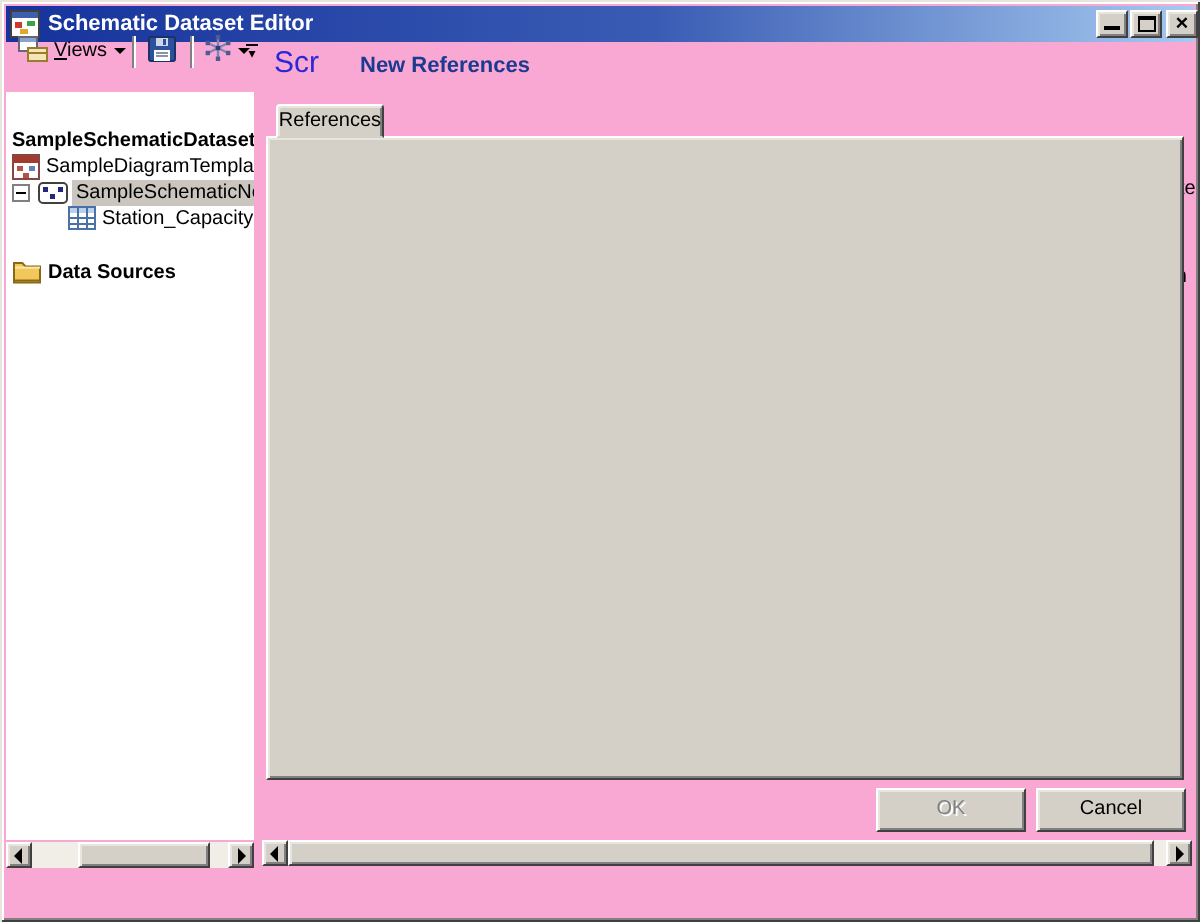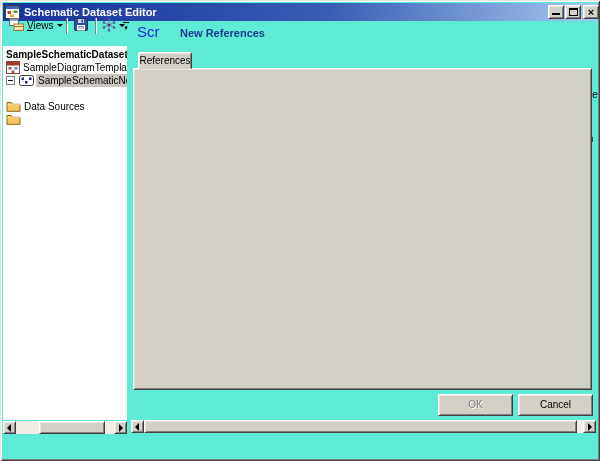--- a/index.html
+++ b/index.html
@@ -1,17 +1,17 @@
 <!DOCTYPE html>
 <html><head>
 <meta charset="utf-8">
 <style>
   * { margin:0; padding:0; box-sizing:border-box; }
   body { font-family:"Liberation Sans","DejaVu Sans",sans-serif; font-size:10px; color:#000; background:#777; }
-  .window { position:relative; width:600px; height:461px; background:#5eead4; overflow:hidden;
+  .window { position:relative; width:600px; height:461px; background:#f9a8d4; overflow:hidden;
     box-shadow: inset 1px 1px 0 #e8e5de, inset -1px -1px 0 #404040, inset 2px 2px 0 #fff, inset -2px -2px 0 #808080; }
   span, div { white-space:nowrap; }
 
   
   .titlebar { position:absolute; left:3px; top:3px; width:594px; height:18px;
     background:linear-gradient(90deg,#16329c 0%,#3a5cb4 55%,#a6caf0 100%); display:flex; align-items:center; }
   .app-icon { margin-left:2px; width:15px; height:14px; display:inline-block; }
   .title-text { color:#fff; font-weight:bold; font-size:11px; margin-left:4px; }
   .tb-btn { position:absolute; top:2px; width:16px; height:14px; background:#d4d0c8;
     border:1px solid; border-color:#fff #404040 #404040 #fff; box-shadow:inset 1px 1px 0 #e8e5de, inset -1px -1px 0 #808080; }
@@ -24,21 +24,21 @@
   .toolbar { position:absolute; left:3px; top:14px; width:494px; height:24px; }
   .tool-btn { position:absolute; top:2px; height:19px; display:flex; align-items:center; padding:0 3px;
     border:1px solid transparent; }
   .tool-sep { position:absolute; top:4px; width:2px; height:16px; border-left:1px solid #808080; border-right:1px solid #fff; }
   .dd-tri { width:0; height:0; border:3px solid transparent; border-top:3px solid #000; margin-left:3px; margin-top:3px; }
   .overflow-btn { position:absolute; left:117px; top:5px; width:12px; height:14px; font-size:7px; text-align:center; color:#000; line-height:5px; padding-top:2px; }
   .overflow-btn .bar { display:block; width:6px; height:1px; background:#000; margin:1px auto 2px auto; }
 
   
   .tree-panel { position:absolute; left:3px; top:46px; width:124px; height:374px; background:#fff; overflow:hidden; }
-  .tree-row { position:absolute; left:0; height:13px; width:100%; display:block; }
+  .tree-row { position:absolute; left:0; height:13px; width:100%; display:block;margin-top:16px; }
   .t-label { position:absolute; top:0; line-height:13px; padding:0 2px; }
   .t-label.root { font-weight:bold; left:1px; }
   .t-label.sel { background:#cac6bf; }
   .ticon { position:absolute; top:0; }
   .expander { position:absolute; top:2px; width:9px; height:9px; background:#fff; border:1px solid #808080; }
   .expander::after { content:""; position:absolute; left:1px; top:3px; width:5px; height:1px; background:#000; }
 
   
   .sb-btn { position:absolute; width:13px; height:13px; background:#d4d0c8;
     border:1px solid; border-color:#fff #404040 #404040 #fff; box-shadow:inset 1px 1px 0 #e8e5de, inset -1px -1px 0 #808080;
@@ -201,21 +201,32 @@
     <div class="tree-row" style="top:28px;">
       <span class="expander" style="left:3px;"></span>
       <span class="ticon" style="left:16px;top:1px;"><svg width="15" height="11" viewBox="0 0 15 11">
             <rect x="0.5" y="0.5" width="14" height="10" rx="2" fill="#fff" stroke="#404040"></rect>
             <rect x="2.5" y="2.5" width="2.5" height="2.5" fill="#26267f"></rect>
             <rect x="10" y="2.5" width="2.5" height="2.5" fill="#26267f"></rect>
             <rect x="6" y="6" width="2.5" height="2.5" fill="#26267f"></rect>
           </svg></span>
       <span class="t-label sel" style="left:33px;">SampleSchematicNodes</span>
     </div>
-    <div class="tree-row" style="top:54px;">
+    <div class="tree-row" style="top:41px;">
+      <span class="ticon" style="left:31px;"><svg width="14" height="12" viewBox="0 0 14 12">
+            <rect x="0.5" y="0.5" width="13" height="11" fill="#fff" stroke="#4a72a8"></rect>
+            <rect x="1" y="1" width="12" height="2.5" fill="#b9d1ea"></rect>
+            <line x1="0.5" y1="6" x2="13.5" y2="6" stroke="#4a72a8"></line>
+            <line x1="0.5" y1="9" x2="13.5" y2="9" stroke="#4a72a8"></line>
+            <line x1="5" y1="1" x2="5" y2="11.5" stroke="#4a72a8"></line>
+            <line x1="9.5" y1="1" x2="9.5" y2="11.5" stroke="#4a72a8"></line>
+          </svg></span>
+      <span class="t-label" style="left:46px;">Station_Capacity</span>
+    </div>
+    <div class="tree-row" style="top:68px;font-weight:bold;">
       <span class="ticon" style="left:3px;"><svg width="15" height="12" viewBox="0 0 15 12">
             <path d="M1 2.5 h4.2 l1.6 1.8 h7.2 v7 H1 z" fill="#f2c75c" stroke="#8a6914"></path>
             <path d="M1.5 4.8 h12.5" stroke="#fce8a8"></path>
           </svg></span>
       <span class="t-label" style="left:19px;">Data Sources</span>
     </div>
     <div class="tree-row" style="top:67px;">
       <span class="ticon" style="left:3px;"><svg width="15" height="12" viewBox="0 0 15 12">
             <path d="M1 2.5 h4.2 l1.6 1.8 h7.2 v7 H1 z" fill="#f2c75c" stroke="#8a6914"></path>
             <path d="M1.5 4.8 h12.5" stroke="#fce8a8"></path>

